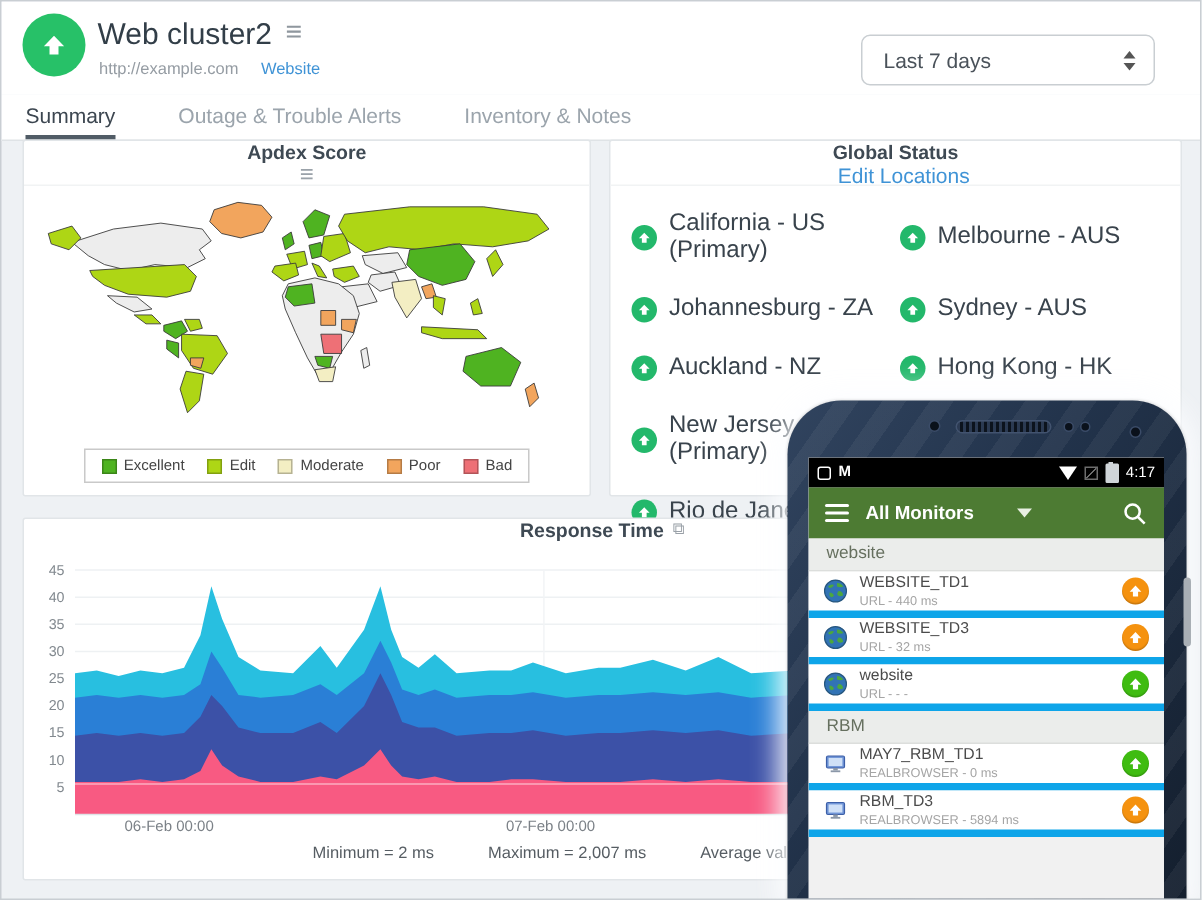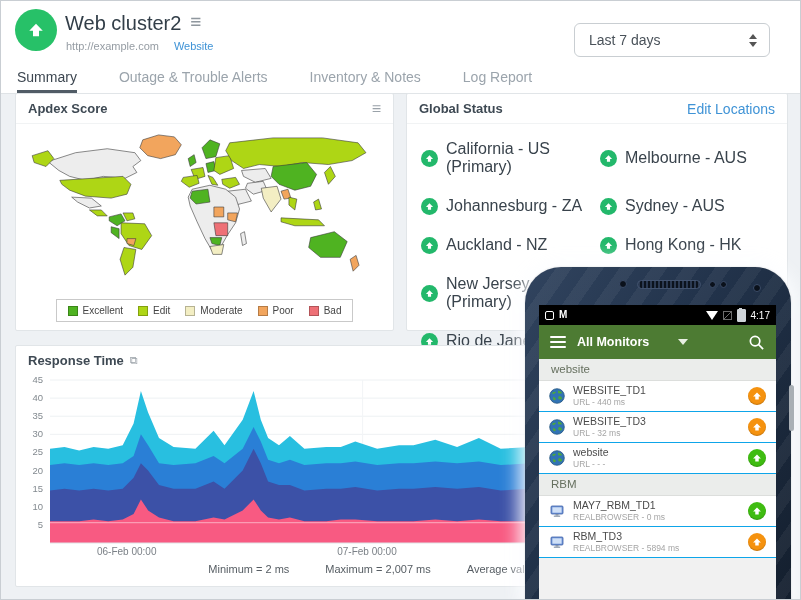--- a/index.html
+++ b/index.html
@@ -24,22 +24,22 @@
   .updown .dn{border-top:5px solid #555;}
 
   
   .tabbar{position:absolute;left:0;top:62px;width:100%;height:31px;background:#fff;border-bottom:1px solid #dfe3e6;
     display:flex;gap:42px;padding-left:16px;box-sizing:border-box;}
   .tab{font-size:14px;color:#9ba4ac;line-height:29px;cursor:pointer;border-bottom:3px solid transparent;}
   .tab.active{color:#3c4650;border-bottom-color:#515c66;}
 
   
   .panel{position:absolute;background:#fff;border:1px solid #e1e5e8;border-radius:2px;box-sizing:border-box;}
-  .panel-head{height:29px;display:flex;align-items:center;justify-content:space-between;
-    padding:0 12px;border-bottom:1px solid #f1f3f4;}
+  .panel-head{height:29px;display:flex;align-items:center;justify-content:flex-start;
+    padding:0 12px;border-bottom:1px solid #f1f3f4;flex-direction:column;}
   .panel-title{font-size:13px;font-weight:bold;color:#3e4953;}
 
   
   .apdex-panel{left:14px;top:92px;width:379px;height:238px;}
   .map-svg{position:absolute;left:10px;top:34px;}
   .map-svg path{stroke:#3a3a3a;stroke-width:0.6;stroke-linejoin:round;}
   .apdex-legend{position:absolute;left:50%;transform:translateX(-50%);bottom:8px;border:1px solid #c9c9c9;
     background:#fff;display:flex;gap:15px;padding:5px 11px;align-items:center;white-space:nowrap;}
   .legend-item{display:flex;align-items:center;gap:5px;}
   .legend-swatch{width:10px;height:10px;border:1px solid rgba(0,0,0,.25);box-sizing:border-box;}
@@ -53,21 +53,21 @@
   .loc-pin{width:17px;height:17px;border-radius:50%;background:#23b86b;flex:0 0 auto;
     display:flex;align-items:center;justify-content:center;}
   .loc-label{font-size:16px;color:#39434c;}
 
   
   .rt-panel{left:14px;top:344px;width:773px;height:242px;}
   .rt-title-wrap{display:flex;align-items:center;gap:6px;}
   .ext-icon{color:#9aa1a8;font-size:11px;line-height:1;}
   #rt-svg{position:absolute;left:2px;top:26px;}
   .x-label{position:absolute;top:200px;font-size:10px;color:#7b8187;}
-  .x-left{left:38px;padding-left:43px;}
+  .x-left{left:24px;padding-left:43px;}
   .x-mid{left:351px;transform:translateX(-50%);}
   .rt-stats{position:absolute;left:0;right:0;top:217px;display:flex;justify-content:center;gap:36px;
     font-size:11px;color:#565d63;text-align:right;}
 
   
   .phone{position:absolute;left:524px;top:266px;width:266px;height:334px;z-index:20;}
   .phone-body{position:absolute;inset:0;border-radius:36px 36px 0 0;
     background:linear-gradient(125deg,#31445f 0%,#22334b 40%,#141f2e 100%);
     box-shadow:0 0 18px 6px rgba(252,253,255,.92), 0 0 2px rgba(0,0,0,.45);}
   .phone-stripes{position:absolute;inset:0;border-radius:36px 36px 0 0;
@@ -95,21 +95,21 @@
 
   .p-appbar{height:34px;background:#4d7b33;display:flex;align-items:center;padding:0 11px;gap:11px;}
   .p-burger{display:flex;flex-direction:column;gap:3px;}
   .p-burger i{display:block;width:16px;height:2px;background:#fff;border-radius:1px;}
   .p-appbar-title{color:#fff;font-size:12.5px;font-weight:bold;}
   .p-caret{width:0;height:0;border-left:5px solid transparent;border-right:5px solid transparent;border-top:6px solid #e8efe2;margin-left:18px;}
   .p-appbar .spacer{flex:1;}
 
   .p-section{height:21px;line-height:21px;background:#ebedeb;border-bottom:1px solid #dcdedc;
     padding-left:12px;font-size:11.5px;color:#66705f;}
-  .p-item{height:31px;background:#fff;border-bottom:1px solid #0ea5e9;display:flex;align-items:center;
+  .p-item{height:31px;background:#fff;border-bottom:5px solid #0ea5e9;display:flex;align-items:center;
     padding:0 10px;gap:8px;box-sizing:border-box;}
   .p-item-texts{flex:1;display:flex;flex-direction:column;justify-content:center;line-height:1.25;min-width:0;}
   .p-item-name{font-size:10.5px;color:#4b4b4b;}
   .p-item-detail{font-size:8.5px;color:#a5a5a5;}
   .p-item .mon-icon{flex:0 0 auto;width:16px;height:16px;display:none;}
   .p-item.ic-globe .globe-icon{display:block;}
   .p-item.ic-browser .browser-icon{display:block;}
   .st-circle{display:none;width:18px;height:18px;border-radius:50%;align-items:center;justify-content:center;flex:0 0 auto;}
   .p-item.st-up-orange .st-circle{display:flex;background:#f5920f;box-shadow:inset 0 -1px 1px rgba(0,0,0,.2);}
   .p-item.st-up-green  .st-circle{display:flex;background:#3fbc11;box-shadow:inset 0 -1px 1px rgba(0,0,0,.2);}
@@ -139,21 +139,20 @@
           <i class="up"></i>
           <i class="dn"></i>
         </span>
     </div>
   </div>
 
   <div class="tabbar">
       <div class="tab active"><span class="tab-label">Summary</span></div>
       <div class="tab"><span class="tab-label">Outage &amp; Trouble Alerts</span></div>
       <div class="tab"><span class="tab-label">Inventory &amp; Notes</span></div>
-      <div class="tab"><span class="tab-label">Log Report</span></div>
     </div>
 
   <div class="panel apdex-panel">
     <div class="panel-head">
       <span class="panel-title">Apdex Score</span>
       <span class="menu-glyph" style="font-size:16px;color:#9aa2a9">≡</span>
     </div>
     <svg class="map-svg" width="356" height="158" viewBox="0 0 360 160">
       <path d="M118 12 L134 7 L150 9 L157 17 L151 27 L136 31 L123 28 L115 20 Z" fill="#f2a55d"></path>
       <path d="M22 34 L50 25 L82 21 L110 25 L116 33 L108 39 L112 45 L100 51 L78 49 L60 53 L44 49 L33 43 Z" fill="#ededed"></path>

